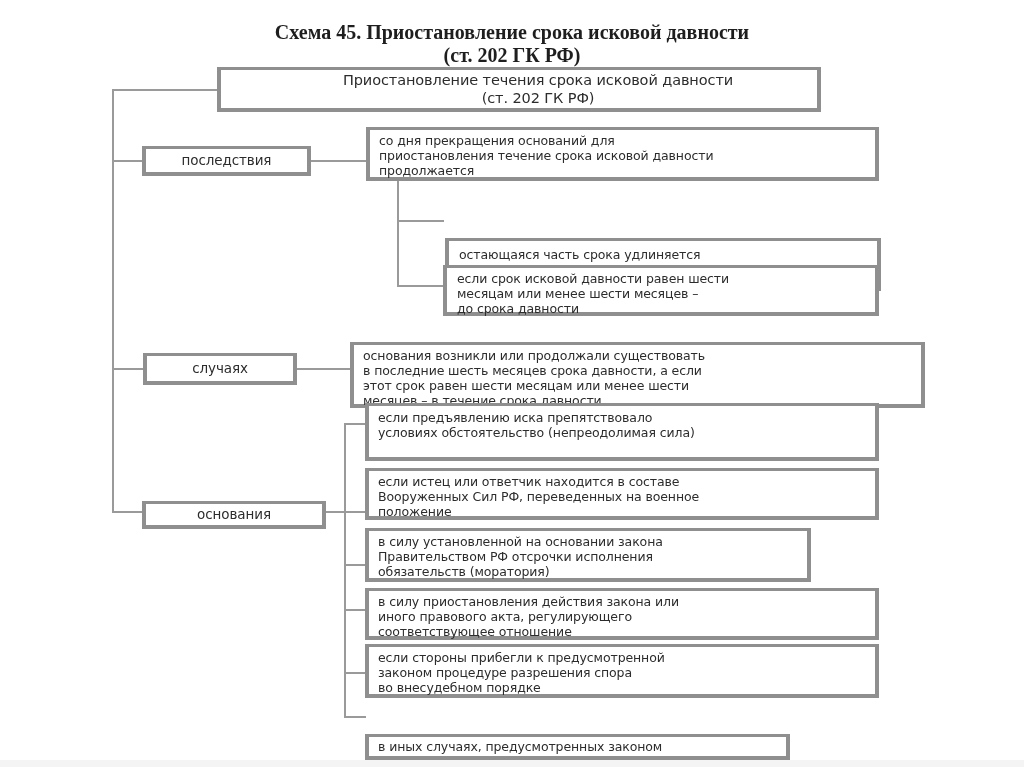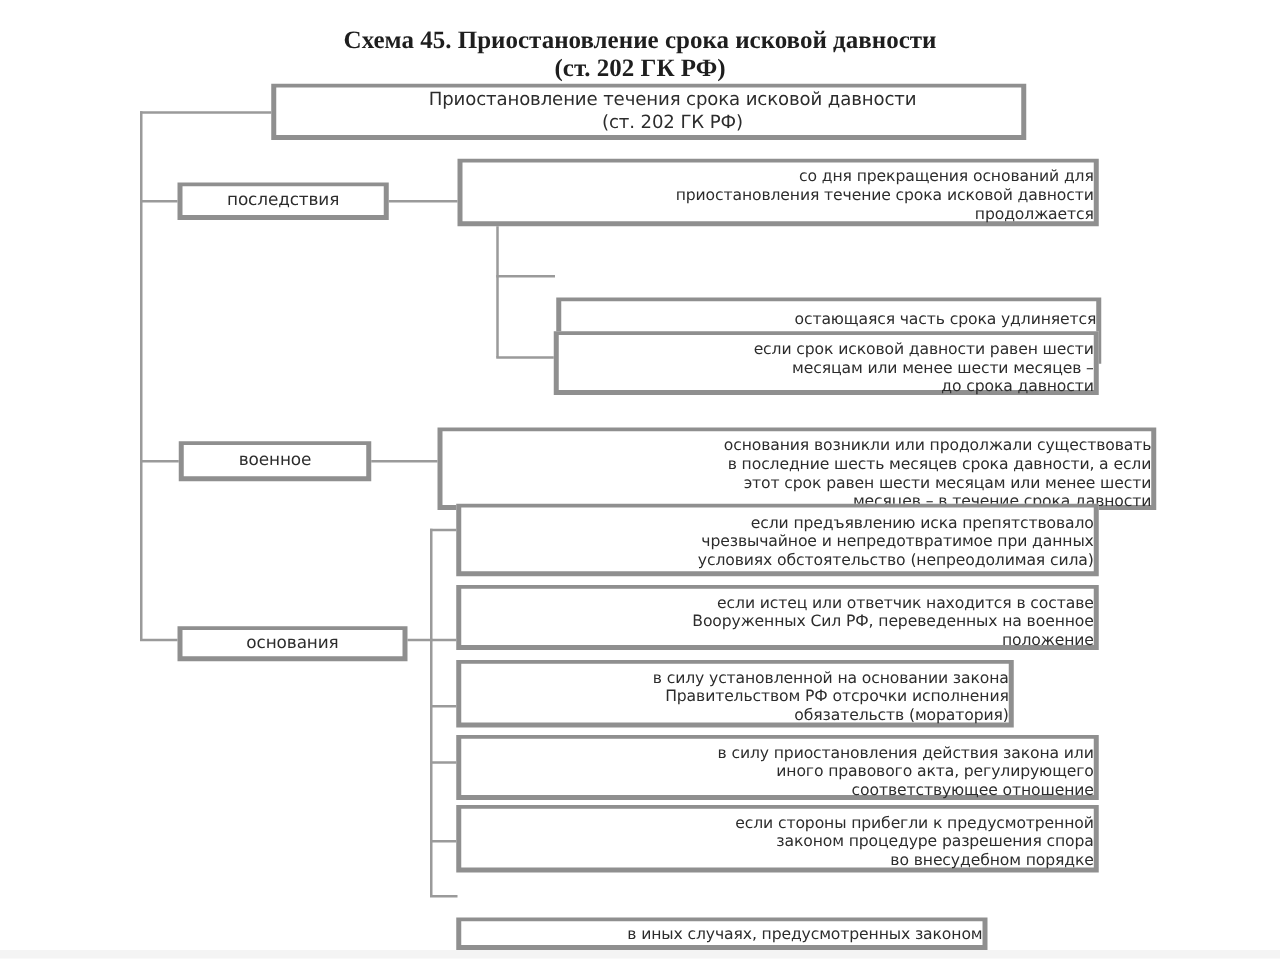--- a/index.html
+++ b/index.html
@@ -3,21 +3,21 @@
 <meta charset="utf-8">
 <style>
   html, body { margin:0; padding:0; background:#ffffff; }
   body { width:1024px; height:767px; position:relative; overflow:hidden;
          font-family:"DejaVu Sans", sans-serif; color:#2a2a2a; }
   .title { position:absolute; left:0; width:1024px; text-align:center;
            font-family:"Liberation Serif", serif; font-weight:bold; font-size:20px; color:#1e1e1e; line-height:24px; }
   .box { position:absolute; box-sizing:border-box; background:#ffffff;
          border:2px solid #8f8f8f; border-right-width:4px; border-bottom-width:4px;
          border-left-width:4px; border-top-width:3px;
-         font-size:12.5px; line-height:15px; color:#2c2c2c; padding:3px 0 0 9px; letter-spacing:-0.1px;text-align:right; }
+         font-size:12.5px; line-height:15px; color:#2c2c2c; padding:3px 0 0 9px; letter-spacing:-0.1px; }
   .box.center { text-align:center; padding:0; display:flex; align-items:center; justify-content:center; }
   .box.top { font-size:14.5px; line-height:18px; flex-direction:column; }
   .box .line { display:block; white-space:nowrap; }
   .ln { position:absolute; background:#9a9a9a; }
   .h { height:2px; }
   .v { width:2px; }
   .bottom-bar { position:absolute; left:0; top:760px; width:1024px; height:7px; background:#f4f4f4; }
 </style>
 </head>
 <body>
@@ -64,36 +64,35 @@
   <span class="line">остающаяся часть срока удлиняется</span>
   <span class="line">до шести месяцев</span>
 </div>
 <div class="box" style="left:443px; top:265px; width:436px; height:51px; padding-left:10px;">
   <span class="line">если срок исковой давности равен шести</span>
   <span class="line">месяцам или менее шести месяцев –</span>
   <span class="line">до срока давности</span>
 </div>
 
 <div class="box center" style="left:143px; top:353px; width:154px; height:32px; font-size:13.5px;">
-  <span>военное</span>
+  <span>случаях</span>
 </div>
 <div class="box" style="left:350px; top:342px; width:575px; height:66px;">
   <span class="line">основания возникли или продолжали существовать</span>
   <span class="line">в последние шесть месяцев срока давности, а если</span>
   <span class="line">этот срок равен шести месяцам или менее шести</span>
   <span class="line">месяцев – в течение срока давности</span>
 </div>
 
 <div class="box center" style="left:142px; top:501px; width:184px; height:28px; font-size:13.5px;">
   <span>основания</span>
 </div>
 
 <div class="box" style="left:365px; top:403px; width:514px; height:58px; padding-top:4px;">
   <span class="line">если предъявлению иска препятствовало</span>
-  <span class="line">чрезвычайное и непредотвратимое при данных</span>
   <span class="line">условиях обстоятельство (непреодолимая сила)</span>
 </div>
 <div class="box" style="left:365px; top:468px; width:514px; height:52px;">
   <span class="line">если истец или ответчик находится в составе</span>
   <span class="line">Вооруженных Сил РФ, переведенных на военное</span>
   <span class="line">положение</span>
 </div>
 <div class="box" style="left:365px; top:528px; width:446px; height:54px;">
   <span class="line">в силу установленной на основании закона</span>
   <span class="line">Правительством РФ отсрочки исполнения</span>

